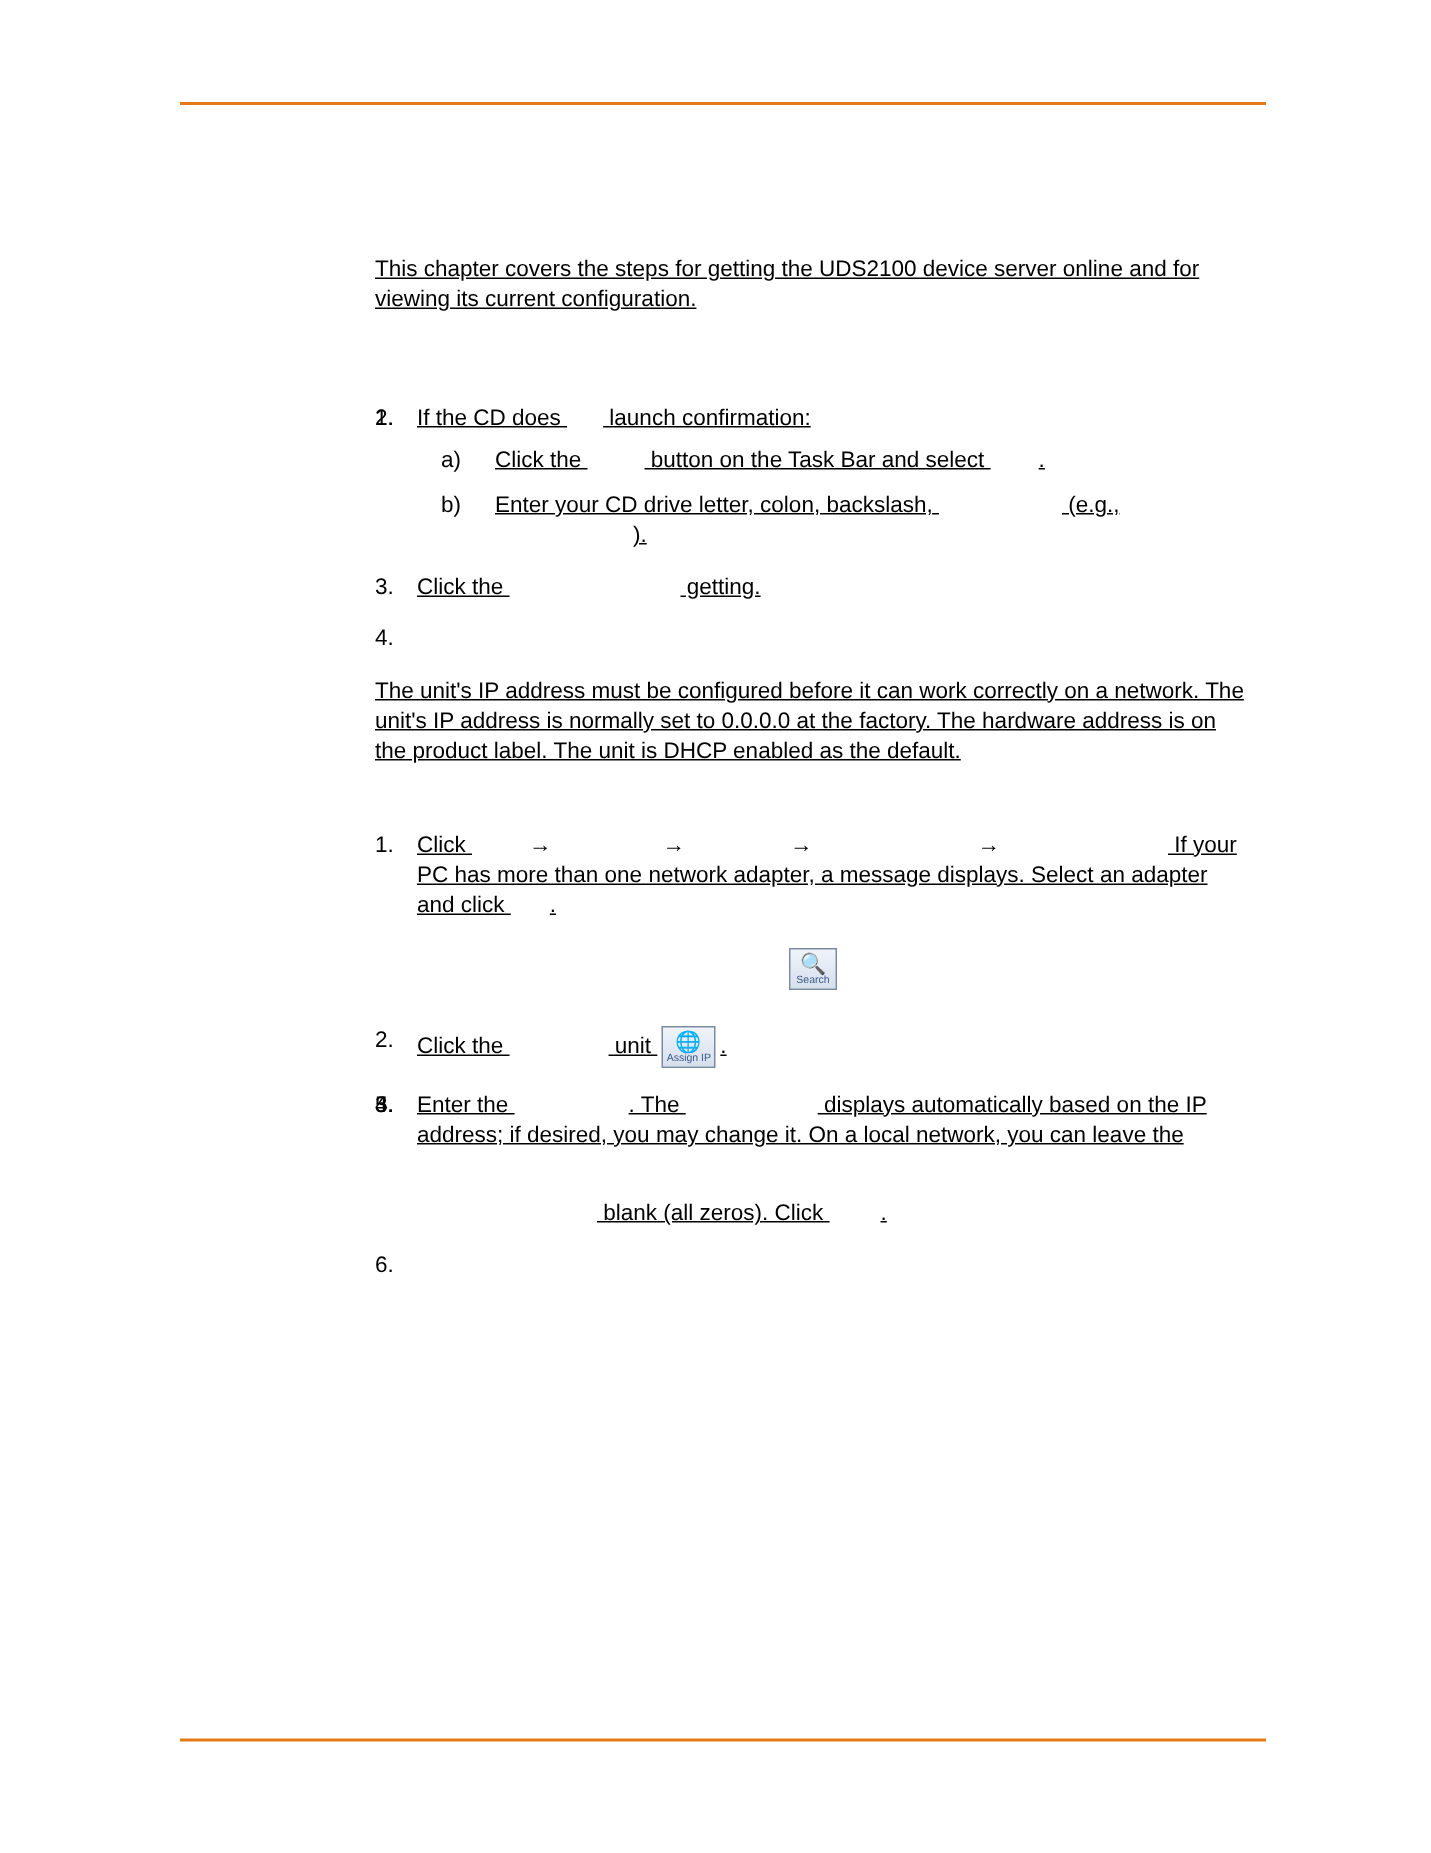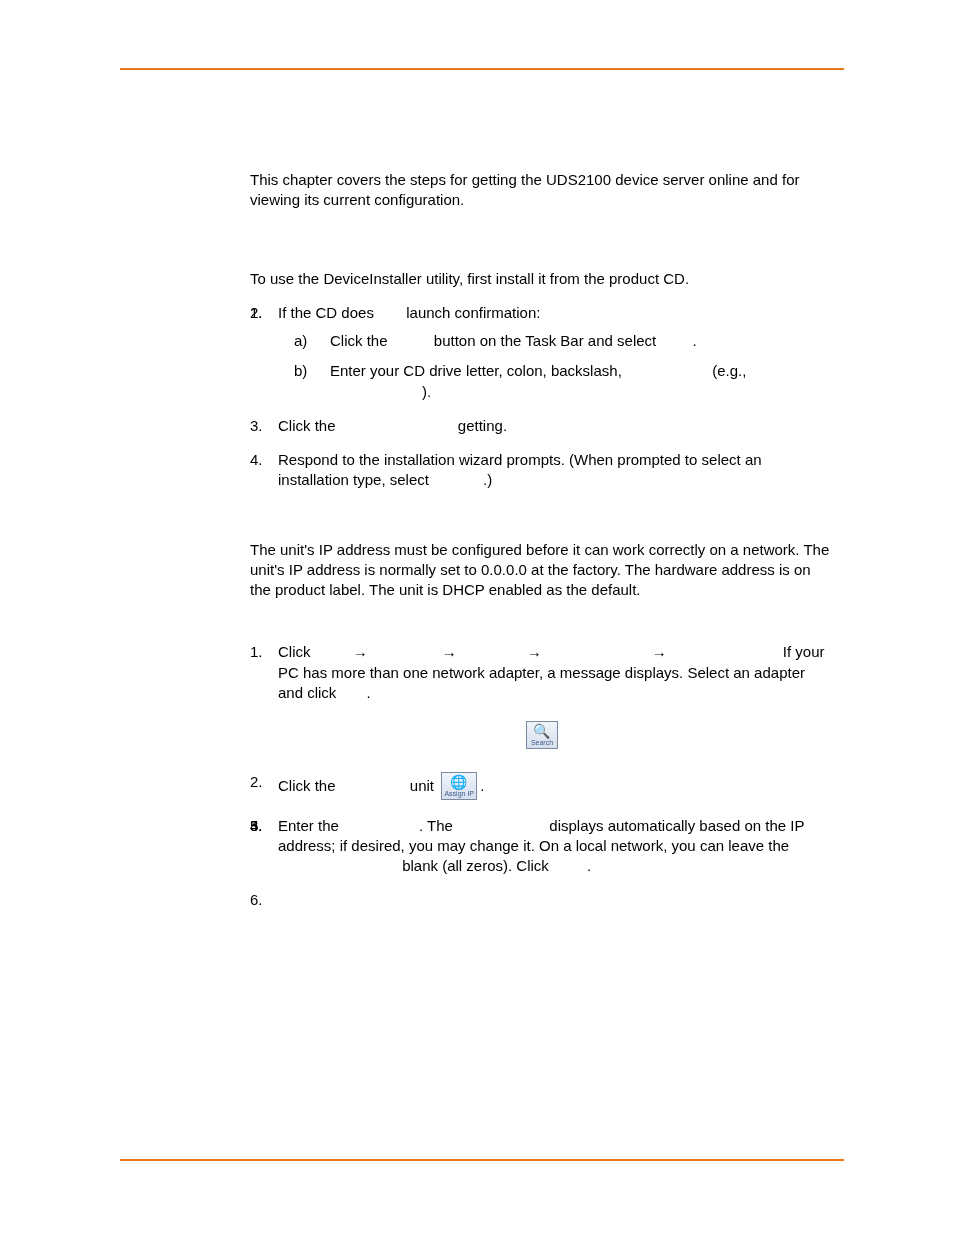--- a/index.html
+++ b/index.html
@@ -28,20 +28,21 @@
     background: #e67817;
     position: absolute;
     left: 120px;
     right: 110px;
     bottom: 74px;
   }
   .content {
     margin-left: 130px;
     margin-right: 10px;
     line-height: 1.35;
+    text-decoration: underline;
   }
   p { margin: 0 0 14px 0; }
   .gap-lg { margin-bottom: 58px; }
   ol.numlist {
     list-style: none;
     padding: 0;
     margin: 0;
   }
   ol.numlist > li {
     position: relative;
@@ -97,33 +98,33 @@
   }
   .toolbar-icon .glyph {
     font-size: 14px;
     display: block;
     padding-top: 2px;
     padding-bottom: 1px;
   }
   .indent-text {
     display: block;
     padding-left: 120px;
+    margin-top: 32px;
   }
 </style>
 </head>
 <body>
 
 <div class="page">
   <div class="rule-top"></div>
 
   <div class="content">
 
     <p class="gap-lg">This chapter covers the steps for getting the UDS2100 device server online and for viewing its current configuration.</p>
 
-    <p>To use the DeviceInstaller utility, first install it from the product CD.</p>
 
     <ol class="numlist">
       <li>
         <span class="num">1.</span>
       </li>
       <li>
         <span class="num">2.</span>
         <span><span>If the CD does </span><span class="ws" style="width:24px"></span><span> launch confirmation:</span></span>
         <ol class="alphlist">
           <li>
@@ -135,21 +136,20 @@
             <span><span>Enter your CD drive letter, colon, backslash, </span><span class="ws" style="width:82px"></span><span> (e.g., </span><br><span class="ws" style="width:92px"></span><span>).</span></span>
           </li>
         </ol>
       </li>
       <li>
         <span class="num">3.</span>
         <span><span>Click the </span><span class="ws" style="width:114px"></span><span> getting.</span></span>
       </li>
       <li>
         <span class="num">4.</span>
-        <span><span>Respond to the installation wizard prompts. (When prompted to select an installation type, select </span><span class="ws" style="width:50px"></span><span>.)</span></span>
       </li>
     </ol>
 
     <p style="margin-top:49px">The unit's IP address must be configured before it can work correctly on a network. The unit's IP address is normally set to 0.0.0.0 at the factory. The hardware address is on the product label. The unit is DHCP enabled as the default.</p>
 
     <div style="height:28px"></div>
 
     <ol class="numlist">
       <li>
         <span class="num">1.</span>

